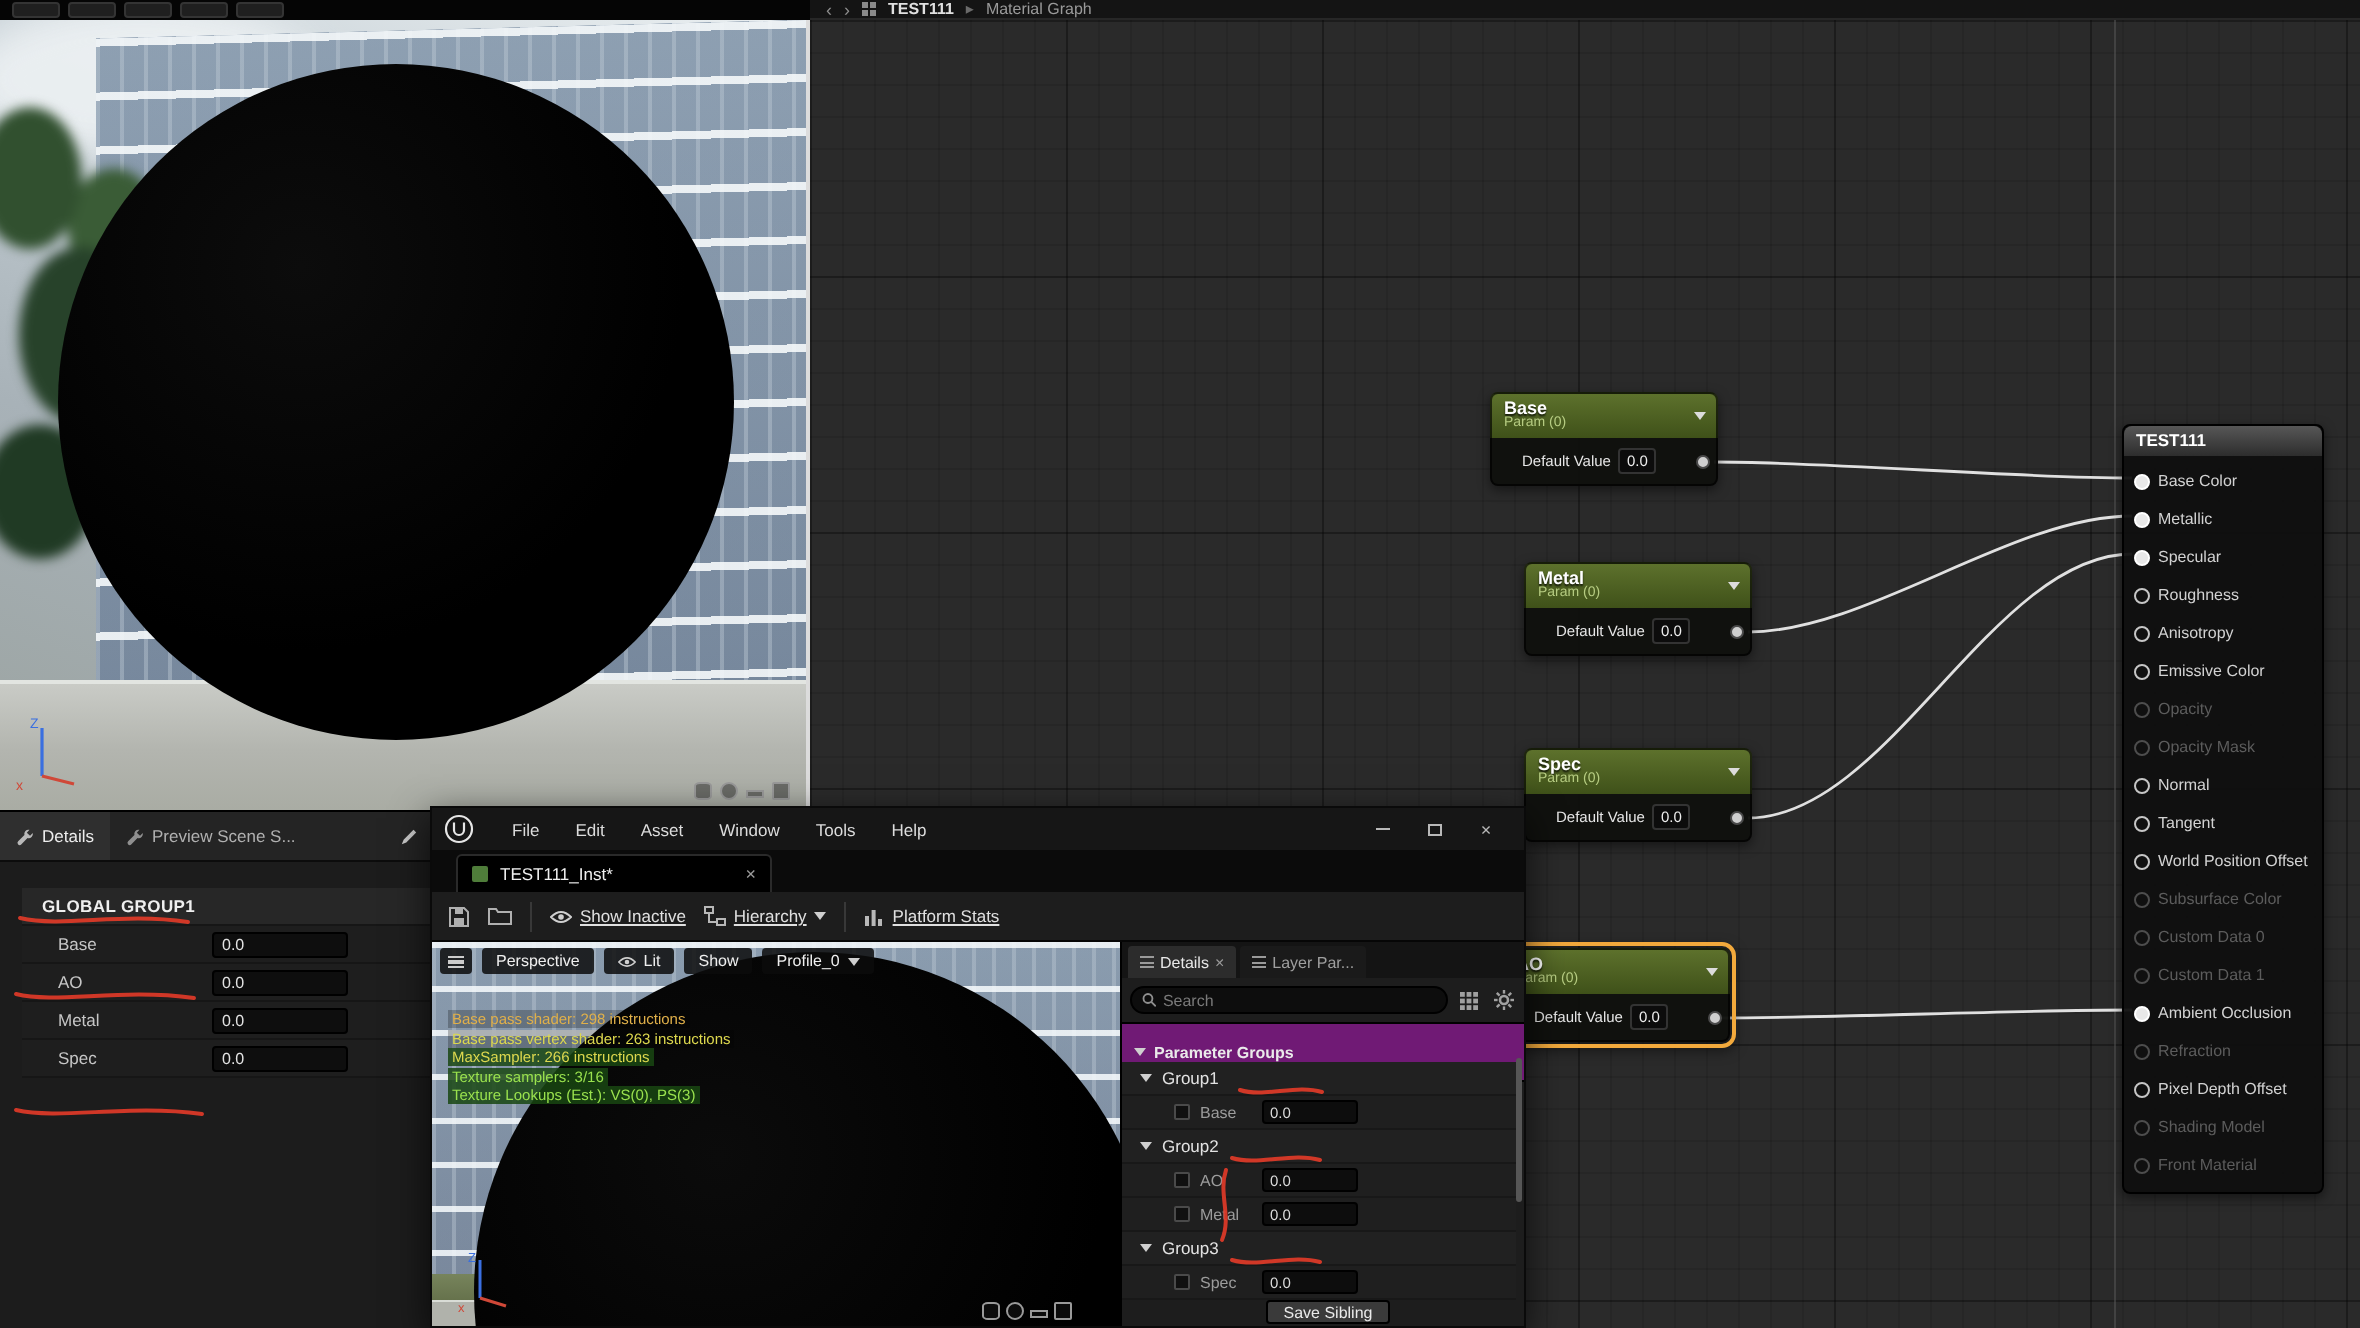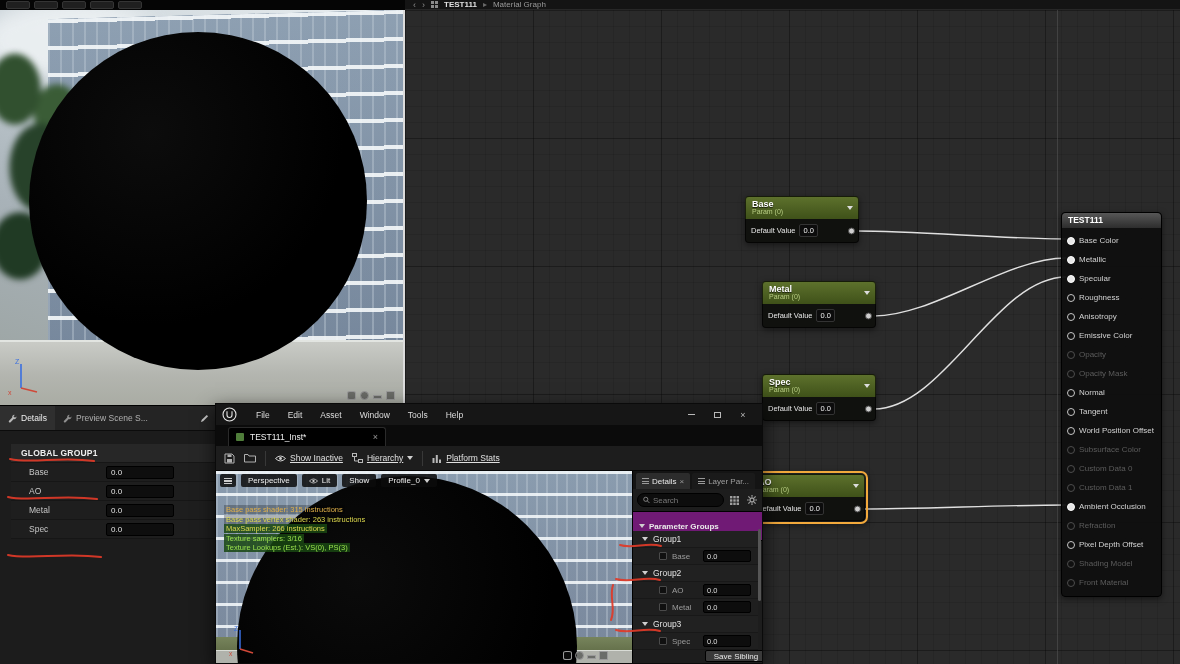--- a/index.html
+++ b/index.html
@@ -34,21 +34,21 @@
   
   .pnode { position:absolute; width:114px; z-index:4; font-size:8px; filter:drop-shadow(0 2px 3px rgba(0,0,0,.5)); }
   .pnode.selected { outline:2px solid #f2a93c; outline-offset:1px; border-radius:4px; }
   .pnode-head { height:23px; background:linear-gradient(180deg,#5d712c,#3f5119); border:1px solid rgba(0,0,0,.65);
     border-bottom:none; border-radius:4px 4px 0 0; padding:2px 6px 0; position:relative; }
   .pnode-title { font-size:9px; font-weight:bold; color:#fff; text-shadow:0 1px 1px rgba(0,0,0,.8); }
   .pnode-sub { font-size:7px; color:#b6cc82; margin-top:-1px; }
   .pnode-chevron { position:absolute; right:5px; top:9px; width:0; height:0;
     border-left:3.5px solid transparent; border-right:3.5px solid transparent; border-top:4.5px solid #dcdcdc; }
   .pnode-body { background:rgba(16,17,14,.95); border:1px solid rgba(0,0,0,.65); border-top:none;
-    border-radius:0 0 4px 4px; height:24px; display:flex; align-items:center; padding:0 12px 0 5px; position:relative; }
+    border-radius:0 0 4px 4px; height:24px; display:flex; align-items:center; padding:0 12px 0 15px; position:relative; }
   .pnode-vlabel { color:#e6e6e6; font-size:7.5px; margin-right:4px; white-space:nowrap; }
   .pnode-vbox { background:#0c0c0c; border:1px solid #333; border-radius:2px; color:#eee; font-size:7.5px;
     padding:1px 3px; min-width:18px; text-align:center; }
   .pnode-outpin { position:absolute; right:3px; top:50%; transform:translateY(-50%); width:7px; height:7px;
     border-radius:50%; background:#cfcfcf; border:1px solid #4a4a4a; }
 
   
   .rnode { position:absolute; left:1061px; top:212px; width:101px; z-index:4; background:rgba(15,15,15,.95);
     border:1px solid #000; border-radius:4px; box-shadow:0 2px 6px rgba(0,0,0,.5); }
   .rnode-head { height:15px; background:linear-gradient(180deg,#575757,#2d2d2d); border-radius:4px 4px 0 0;
@@ -126,21 +126,21 @@
   .iw-doctab-label { font-size:8.5px; color:#f0f0f0; white-space:nowrap; }
   .iw-doctab-close { margin-left:auto; color:#9a9a9a; font-size:9px; }
   .iw-toolbar { height:25px; background:#1d1d1d; border-bottom:1px solid #060606; display:flex; align-items:center;
     padding:0 8px; gap:9px; font-size:8.5px; color:#e0e0e0;text-decoration:underline; }
   .tb-sep { width:1px; height:15px; background:#383838; }
   .tb-item { display:flex; align-items:center; gap:4px; }
   .caret-down { width:0; height:0; border-left:3px solid transparent; border-right:3px solid transparent; border-top:4px solid #cfcfcf; }
   .iw-content { position:absolute; left:0; right:0; top:67px; bottom:0; display:flex; }
 
   
-  .iw-viewport { width:416px; position:relative; overflow:hidden; background:#be185d; flex:none; }
+  .iw-viewport { width:344px; position:relative; overflow:hidden; background:#be185d; flex:none; }
   .iwv-building { position:absolute; inset:0;
     background-color:#8b9aa9;
     background-image:
       repeating-linear-gradient(180deg, rgba(240,245,248,.9) 0px, rgba(240,245,248,.9) 3px, rgba(118,138,160,.3) 3px, rgba(118,138,160,.3) 22px),
       repeating-linear-gradient(90deg, rgba(222,230,236,.4) 0px, rgba(222,230,236,.4) 2px, transparent 2px, transparent 10px),
       linear-gradient(180deg,#93a4b5,#74direction8498); }
   .iwv-grass { position:absolute; left:0; right:0; bottom:13px; height:13px; background:linear-gradient(180deg,#77845c,#66724c); }
   .iwv-pave { position:absolute; left:0; right:0; bottom:0; height:13px; background:#b0b2ab; border-top:1px solid #d9dcd6; }
   .iwv-sphere { position:absolute; left:21px; top:5px; width:340px; height:340px; border-radius:50%;
     background:radial-gradient(circle at 36% 30%, #0b0b0b, #000 60%); }
@@ -524,21 +524,21 @@
               </svg>
             <span>Lit</span>
           </span>
           <span class="vp-pill">Show</span>
           <span class="vp-pill">
             <span>Profile_0</span>
             <span class="caret-down"></span>
           </span>
         </div>
         <div class="iwv-stats">
-          <div class="stat-l1"><span>Base pass shader: 315 instructions</span></div>
+          <div class="stat-l1"><span>Base pass shader: 298 instructions</span></div>
           <div class="stat-l2"><span>Base pass vertex shader: 263 instructions</span></div>
           <div class="stat-l3"><span>MaxSampler: 266 instructions</span></div>
           <div class="stat-l4"><span>Texture samplers: 3/16</span></div>
           <div class="stat-l5"><span>Texture Lookups (Est.): VS(0), PS(3)</span></div>
         </div>
         <svg class="iwv-gizmo" width="30" height="34" viewBox="0 0 30 34">
           <line x1="12" y1="26" x2="12" y2="7" stroke="#3a6fe0" stroke-width="1.5"></line>
           <line x1="12" y1="26" x2="25" y2="30" stroke="#d04838" stroke-width="1.5"></line>
           <text x="6" y="8" font-size="6.5" fill="#3a6fe0">Z</text>
           <text x="1" y="33" font-size="6.5" fill="#d04838">x</text>

